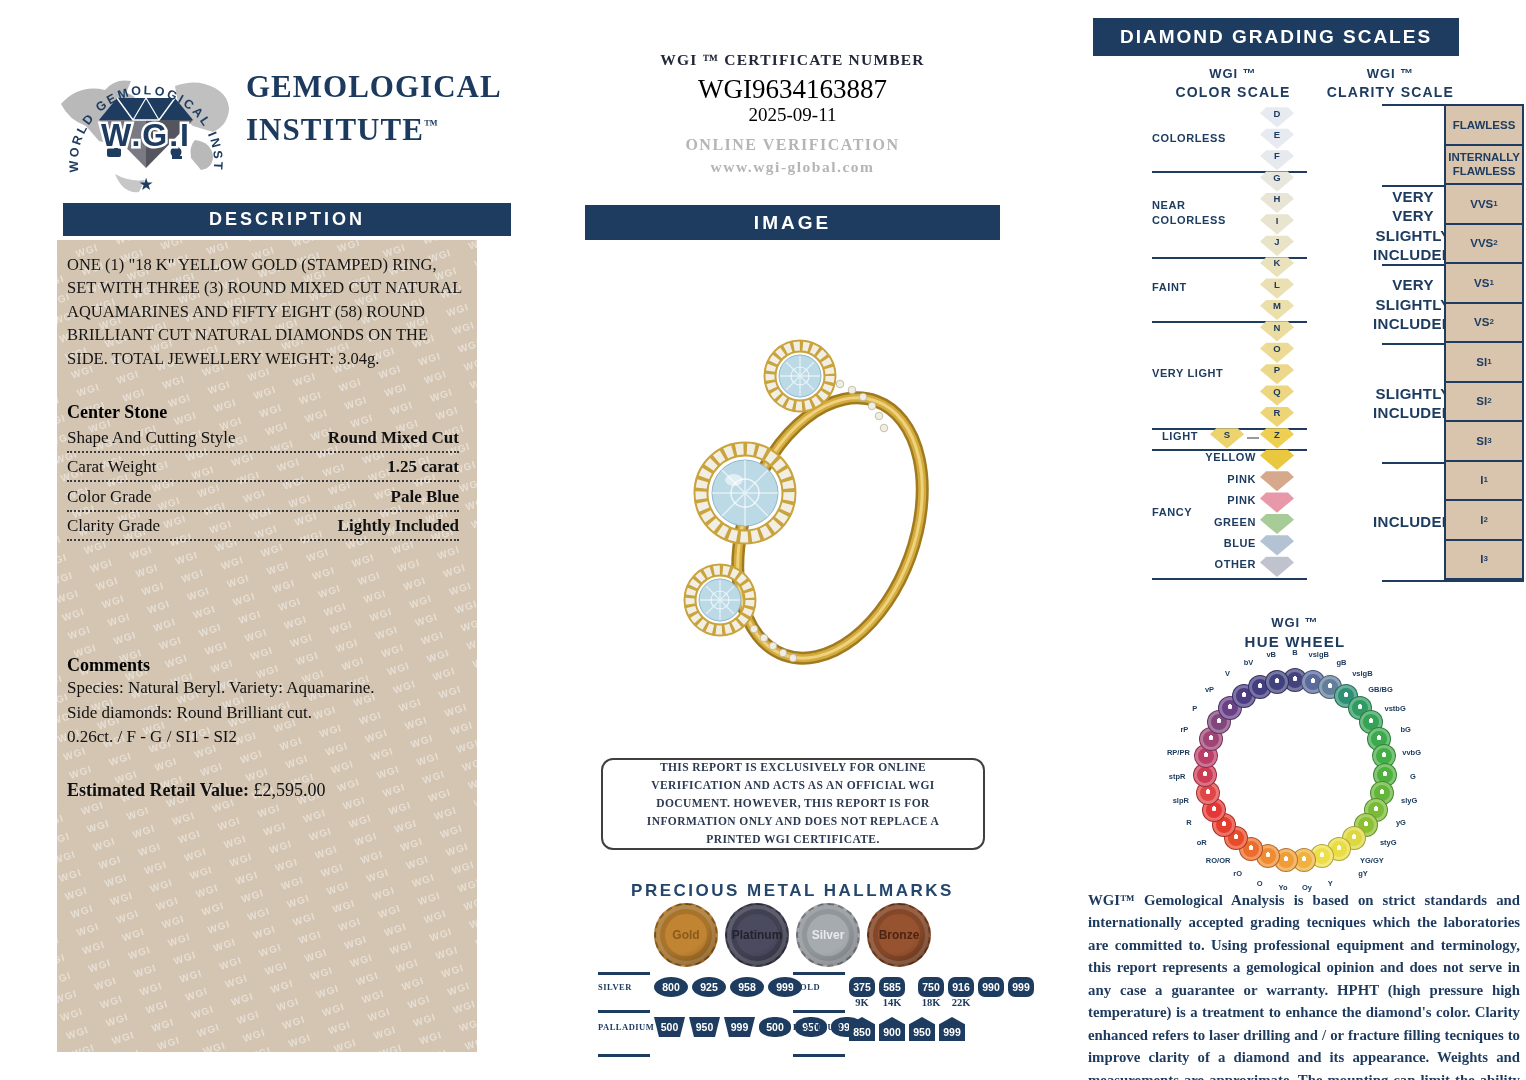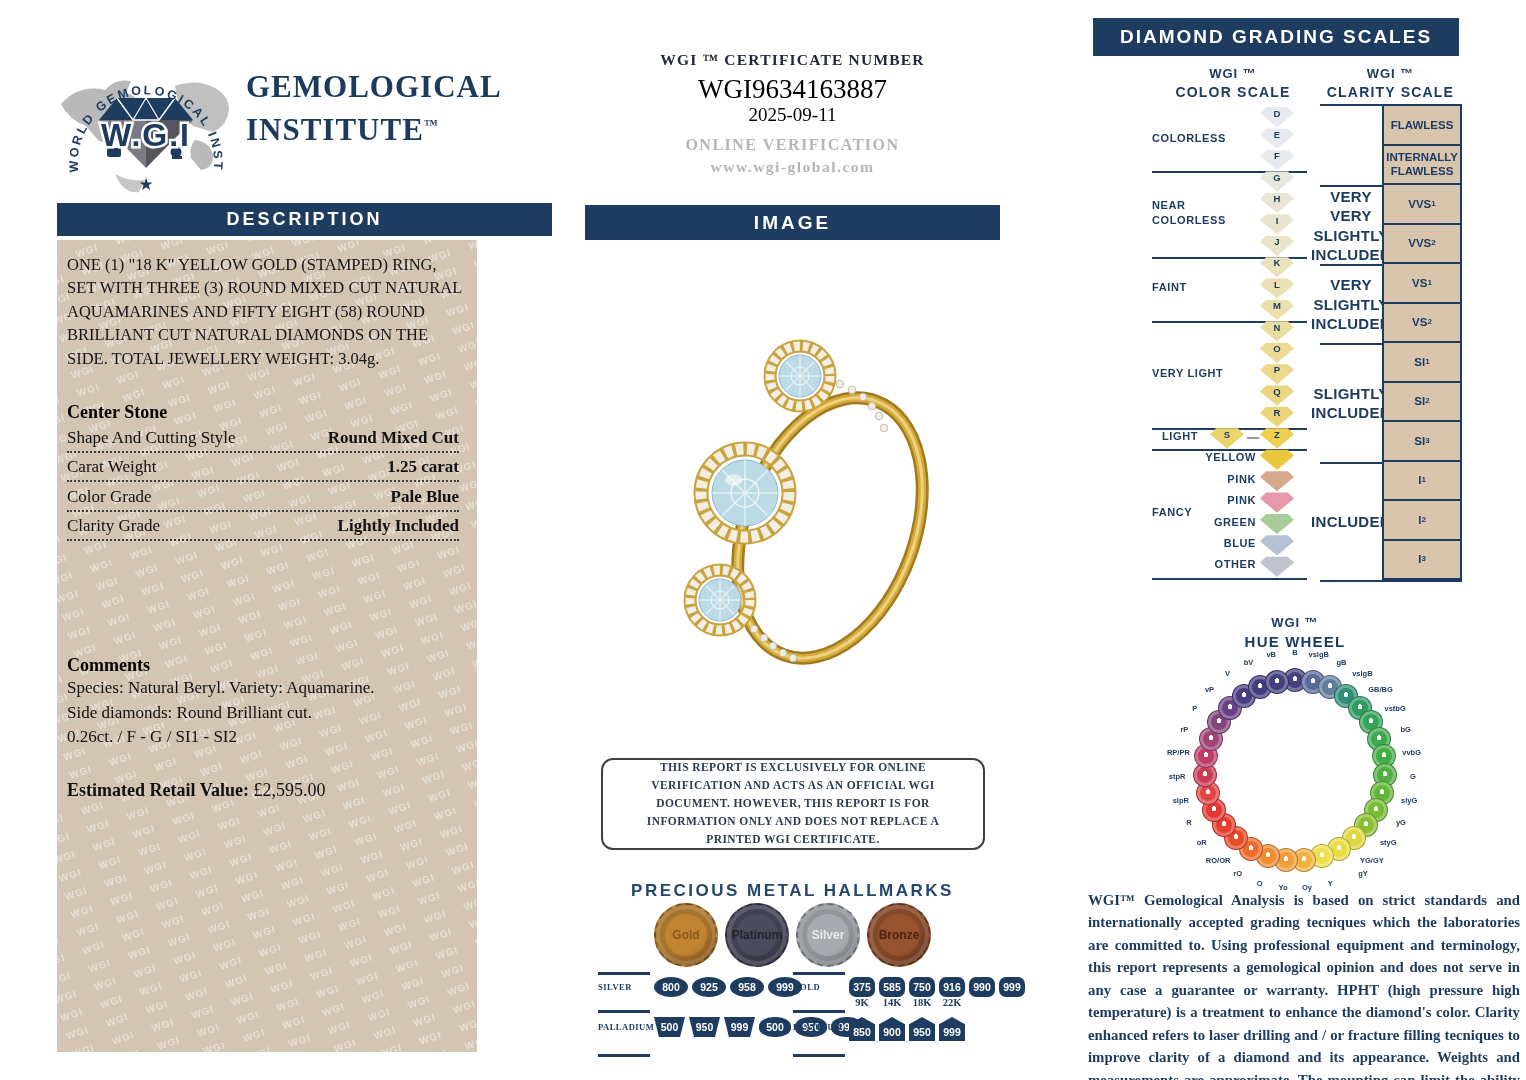--- a/index.html
+++ b/index.html
@@ -106,21 +106,21 @@
       </text>
       <text x="91" y="134" text-anchor="middle" font-size="17" fill="#1e3c60">★</text>
     </svg>
   </div>
 
   <div class="abs org-title" style="left:246px;top:68px;width:240px;">
     <div>GEMOLOGICAL</div>
     <div><span>INSTITUTE</span><sup>™</sup></div>
   </div>
 
-  <div class="abs band" style="left:57px;top:203px;width:495px;height:33px;font-size:18px;">DESCRIPTION</div>
+  <div class="abs band" style="left:63px;top:203px;width:448px;height:33px;font-size:18px;">DESCRIPTION</div>
 
   <div class="abs panel" style="left:57px;top:240px;width:420px;height:812px;">
     <div class="wm" id="wm-layer">WGI WGI WGI WGI WGI WGI WGI WGI WGI WGI WGI WGI WGI WGI WGI WGI WGI WGI WGI WGI WGI WGI WGI WGI WGI WGI WGI WGI WGI WGI WGI WGI WGI WGI WGI WGI WGI WGI WGI WGI WGI WGI WGI WGI WGI WGI WGI WGI WGI WGI WGI WGI WGI WGI WGI WGI WGI WGI WGI WGI WGI WGI WGI WGI WGI WGI WGI WGI WGI WGI WGI WGI WGI WGI WGI WGI WGI WGI WGI WGI WGI WGI WGI WGI WGI WGI WGI WGI WGI WGI WGI WGI WGI WGI WGI WGI WGI WGI WGI WGI WGI WGI WGI WGI WGI WGI WGI WGI WGI WGI WGI WGI WGI WGI WGI WGI WGI WGI WGI WGI WGI WGI WGI WGI WGI WGI WGI WGI WGI WGI WGI WGI WGI WGI WGI WGI WGI WGI WGI WGI WGI WGI WGI WGI WGI WGI WGI WGI WGI WGI WGI WGI WGI WGI WGI WGI WGI WGI WGI WGI WGI WGI WGI WGI WGI WGI WGI WGI WGI WGI WGI WGI WGI WGI WGI WGI WGI WGI WGI WGI WGI WGI WGI WGI WGI WGI WGI WGI WGI WGI WGI WGI WGI WGI WGI WGI WGI WGI WGI WGI WGI WGI WGI WGI WGI WGI WGI WGI WGI WGI WGI WGI WGI WGI WGI WGI WGI WGI WGI WGI WGI WGI WGI WGI WGI WGI WGI WGI WGI WGI WGI WGI WGI WGI WGI WGI WGI WGI WGI WGI WGI WGI WGI WGI WGI WGI WGI WGI WGI WGI WGI WGI WGI WGI WGI WGI WGI WGI WGI WGI WGI WGI WGI WGI WGI WGI WGI WGI WGI WGI WGI WGI WGI WGI WGI WGI WGI WGI WGI WGI WGI WGI WGI WGI WGI WGI WGI WGI WGI WGI WGI WGI WGI WGI WGI WGI WGI WGI WGI WGI WGI WGI WGI WGI WGI WGI WGI WGI WGI WGI WGI WGI WGI WGI WGI WGI WGI WGI WGI WGI WGI WGI WGI WGI WGI WGI WGI WGI WGI WGI WGI WGI WGI WGI WGI WGI WGI WGI WGI WGI WGI WGI WGI WGI WGI WGI WGI WGI WGI WGI WGI WGI WGI WGI WGI WGI WGI WGI WGI WGI WGI WGI WGI WGI WGI WGI WGI WGI WGI WGI WGI WGI WGI WGI WGI WGI WGI WGI WGI WGI WGI WGI WGI WGI WGI WGI WGI WGI WGI WGI WGI WGI WGI WGI WGI WGI WGI WGI WGI WGI WGI WGI WGI WGI WGI WGI WGI WGI WGI WGI WGI WGI WGI WGI WGI WGI WGI WGI WGI WGI WGI WGI WGI WGI WGI WGI WGI WGI WGI WGI WGI WGI WGI WGI WGI WGI WGI WGI WGI WGI WGI WGI WGI WGI WGI WGI WGI WGI WGI WGI WGI WGI WGI WGI WGI WGI WGI WGI WGI WGI WGI WGI WGI WGI WGI WGI WGI WGI WGI WGI WGI WGI WGI WGI WGI WGI WGI WGI WGI WGI WGI WGI WGI WGI WGI WGI WGI WGI WGI WGI WGI WGI WGI WGI WGI WGI WGI WGI WGI WGI WGI WGI WGI WGI WGI WGI WGI WGI WGI WGI WGI WGI WGI WGI WGI WGI WGI WGI WGI WGI WGI WGI WGI WGI WGI WGI WGI WGI WGI WGI WGI WGI WGI WGI WGI WGI WGI WGI WGI WGI WGI WGI WGI WGI WGI WGI WGI WGI WGI WGI WGI WGI WGI WGI WGI WGI WGI WGI WGI WGI WGI WGI WGI WGI WGI WGI WGI WGI WGI WGI WGI WGI WGI WGI WGI WGI WGI WGI WGI WGI WGI WGI WGI WGI WGI WGI WGI WGI WGI WGI WGI WGI WGI WGI WGI WGI WGI WGI WGI WGI WGI WGI WGI WGI WGI WGI WGI WGI WGI WGI WGI WGI WGI WGI WGI WGI WGI WGI WGI WGI WGI WGI WGI WGI WGI WGI WGI WGI WGI WGI WGI WGI WGI WGI WGI WGI WGI WGI WGI WGI WGI WGI WGI WGI WGI WGI WGI WGI WGI WGI WGI WGI WGI WGI WGI WGI WGI WGI WGI WGI WGI WGI WGI WGI WGI WGI WGI WGI WGI WGI WGI WGI WGI WGI WGI WGI WGI WGI WGI WGI WGI WGI WGI WGI WGI WGI WGI WGI WGI WGI WGI WGI WGI WGI WGI WGI WGI WGI WGI WGI WGI WGI WGI WGI WGI WGI WGI WGI WGI WGI WGI WGI WGI WGI WGI WGI WGI WGI WGI WGI WGI WGI WGI WGI WGI WGI WGI WGI WGI WGI WGI WGI WGI WGI WGI WGI WGI WGI WGI WGI WGI WGI WGI WGI WGI WGI WGI WGI WGI WGI WGI WGI WGI WGI WGI WGI WGI WGI WGI WGI WGI WGI WGI WGI WGI WGI WGI WGI WGI WGI WGI WGI WGI WGI WGI WGI WGI WGI WGI WGI WGI WGI WGI WGI WGI WGI WGI WGI WGI WGI WGI WGI WGI WGI WGI WGI WGI WGI WGI WGI WGI WGI WGI WGI WGI WGI WGI WGI WGI WGI WGI WGI WGI WGI WGI WGI WGI WGI WGI WGI WGI WGI WGI WGI WGI WGI WGI WGI WGI WGI WGI WGI WGI WGI WGI WGI WGI WGI WGI WGI WGI WGI WGI WGI WGI WGI WGI WGI WGI WGI WGI WGI WGI WGI WGI WGI WGI WGI WGI WGI WGI WGI WGI WGI WGI WGI WGI WGI WGI WGI WGI WGI WGI WGI WGI WGI WGI WGI WGI WGI WGI WGI WGI WGI WGI WGI WGI WGI WGI WGI WGI WGI WGI WGI WGI WGI WGI WGI WGI WGI WGI WGI WGI WGI WGI WGI WGI WGI WGI WGI WGI WGI WGI WGI WGI WGI WGI WGI WGI WGI WGI WGI WGI WGI WGI WGI WGI WGI WGI WGI WGI WGI WGI WGI WGI WGI WGI WGI WGI WGI WGI WGI WGI WGI WGI WGI WGI WGI WGI WGI WGI WGI WGI WGI WGI WGI WGI WGI WGI WGI WGI WGI WGI WGI WGI WGI WGI WGI WGI WGI WGI WGI WGI WGI WGI WGI WGI WGI WGI WGI WGI WGI WGI WGI WGI WGI WGI WGI WGI WGI WGI WGI WGI WGI WGI WGI WGI WGI WGI WGI WGI WGI WGI WGI WGI WGI WGI WGI WGI WGI WGI WGI WGI WGI WGI WGI WGI WGI WGI WGI WGI WGI WGI WGI WGI WGI WGI WGI WGI WGI WGI WGI WGI WGI WGI WGI WGI WGI WGI WGI WGI WGI WGI WGI WGI WGI WGI WGI WGI WGI WGI WGI WGI WGI WGI WGI WGI WGI WGI WGI WGI WGI WGI WGI WGI WGI WGI WGI WGI WGI WGI WGI WGI WGI WGI WGI WGI WGI WGI WGI WGI WGI WGI WGI WGI WGI WGI WGI WGI WGI WGI WGI WGI WGI WGI WGI WGI WGI WGI WGI WGI WGI WGI WGI WGI WGI WGI WGI WGI WGI WGI WGI WGI WGI WGI WGI WGI WGI WGI WGI WGI WGI WGI WGI WGI WGI WGI WGI WGI WGI WGI WGI WGI WGI WGI WGI WGI WGI WGI WGI WGI WGI WGI WGI WGI WGI WGI WGI WGI WGI WGI WGI WGI WGI WGI WGI WGI WGI WGI WGI WGI WGI WGI WGI WGI WGI WGI WGI WGI WGI WGI WGI WGI WGI WGI WGI WGI WGI WGI WGI WGI WGI WGI WGI WGI WGI WGI WGI WGI WGI WGI WGI WGI WGI WGI WGI WGI WGI WGI WGI WGI WGI WGI WGI WGI WGI WGI WGI WGI WGI WGI WGI WGI WGI WGI WGI WGI WGI WGI WGI WGI WGI WGI WGI WGI WGI WGI WGI WGI WGI WGI WGI WGI WGI WGI WGI WGI WGI WGI WGI WGI WGI WGI WGI WGI WGI WGI WGI WGI WGI WGI WGI WGI WGI WGI WGI WGI WGI WGI WGI WGI WGI WGI WGI WGI WGI WGI WGI WGI WGI WGI WGI WGI WGI WGI WGI WGI WGI WGI WGI WGI WGI WGI WGI WGI WGI WGI WGI WGI WGI WGI WGI WGI WGI WGI WGI WGI WGI WGI WGI </div>
     <div class="abs desc-text" style="left:10px;right:14px;top:13px;">ONE (1) "18 K" YELLOW GOLD (STAMPED) RING, SET WITH THREE (3) ROUND MIXED CUT NATURAL AQUAMARINES AND FIFTY EIGHT (58) ROUND BRILLIANT CUT NATURAL DIAMONDS ON THE SIDE. TOTAL JEWELLERY WEIGHT: 3.04g.</div>
 
     <div class="abs" style="left:10px;right:18px;top:162px;">
       <div class="cs-title">Center Stone</div>
       <div id="cs-rows">
           <div class="cs-row">
             <div>Shape And Cutting Style</div>
@@ -275,21 +275,21 @@
       <div class="hm-label" style="position: absolute; left: 0px; top: 10px;">GOLD</div>
       <div style="position: absolute; left: 56px; top: 5px; display: flex; gap: 4px; align-items: flex-start;">
         <div style="display: flex; flex-direction: column; align-items: center;">
           <div class="badge" style="height: 20px; line-height: 20px; width: 26px; border-radius: 7px;">375</div>
           <div style="font-family: &quot;Liberation Serif&quot;, serif; font-weight: bold; font-size: 10.5px; color: rgb(30, 60, 96);">9K</div>
         </div>
         <div style="display: flex; flex-direction: column; align-items: center;">
           <div class="badge" style="height: 20px; line-height: 20px; width: 26px; border-radius: 7px;">585</div>
           <div style="font-family: &quot;Liberation Serif&quot;, serif; font-weight: bold; font-size: 10.5px; color: rgb(30, 60, 96);">14K</div>
         </div>
-        <div style="display: flex; flex-direction: column; align-items: center;">
+        <div style="display: flex; flex-direction: column; align-items: center; margin-left: 9px;">
           <div class="badge" style="height: 20px; line-height: 20px; width: 26px; border-radius: 7px;">750</div>
           <div style="font-family: &quot;Liberation Serif&quot;, serif; font-weight: bold; font-size: 10.5px; color: rgb(30, 60, 96);">18K</div>
         </div>
         <div style="display: flex; flex-direction: column; align-items: center;">
           <div class="badge" style="height: 20px; line-height: 20px; width: 26px; border-radius: 7px;">916</div>
           <div style="font-family: &quot;Liberation Serif&quot;, serif; font-weight: bold; font-size: 10.5px; color: rgb(30, 60, 96);">22K</div>
         </div>
         <div style="display: flex; flex-direction: column; align-items: center;">
           <div class="badge" style="height: 20px; line-height: 20px; width: 26px; border-radius: 7px;">990</div>
         </div>
@@ -397,21 +397,21 @@
       <div class="grp-label" style="left: 22px; top: 408.6px; width: 82px; justify-content: flex-end;">GREEN</div>
       <div class="cdia" style="left: 108px; top: 407.1px; width: 34px; height: 21px; background: rgb(168, 204, 151);"></div>
       <div class="grp-label" style="left: 22px; top: 430px; width: 82px; justify-content: flex-end;">BLUE</div>
       <div class="cdia" style="left: 108px; top: 428.5px; width: 34px; height: 21px; background: rgb(179, 195, 211);"></div>
       <div class="grp-label" style="left: 22px; top: 451.4px; width: 82px; justify-content: flex-end;">OTHER</div>
       <div class="cdia" style="left: 108px; top: 449.9px; width: 34px; height: 21px; background: rgb(192, 195, 205);"></div>
       <div class="grp-label" style="left: 0px; top: 342.4px; height: 128.4px; width: 52px;">FANCY</div>
       <div class="sep" style="left: 0px; top: 471.8px; width: 155px;"></div>
     </div>
 
-  <div class="abs cl-grid" id="clarity-grid" style="left:1320px;top:104px;width:142px;grid-auto-rows:39.5px;">
+  <div class="abs cl-grid" id="clarity-grid" style="left:1382px;top:104px;width:142px;grid-auto-rows:39.5px;">
       <div class="cl-glabel" style="grid-row: 1 / span 2;"></div>
       <div class="cl-cell" style="grid-row: 1;">
         <span>FLAWLESS</span>
       </div>
       <div class="cl-cell" style="grid-row: 2;">
         <span>INTERNALLY FLAWLESS</span>
       </div>
       <div class="cl-glabel bt" style="grid-row: 3 / span 2;">VERY VERY SLIGHTLY INCLUDED</div>
       <div class="cl-cell" style="grid-row: 3;">
         <span>VVS</span>

